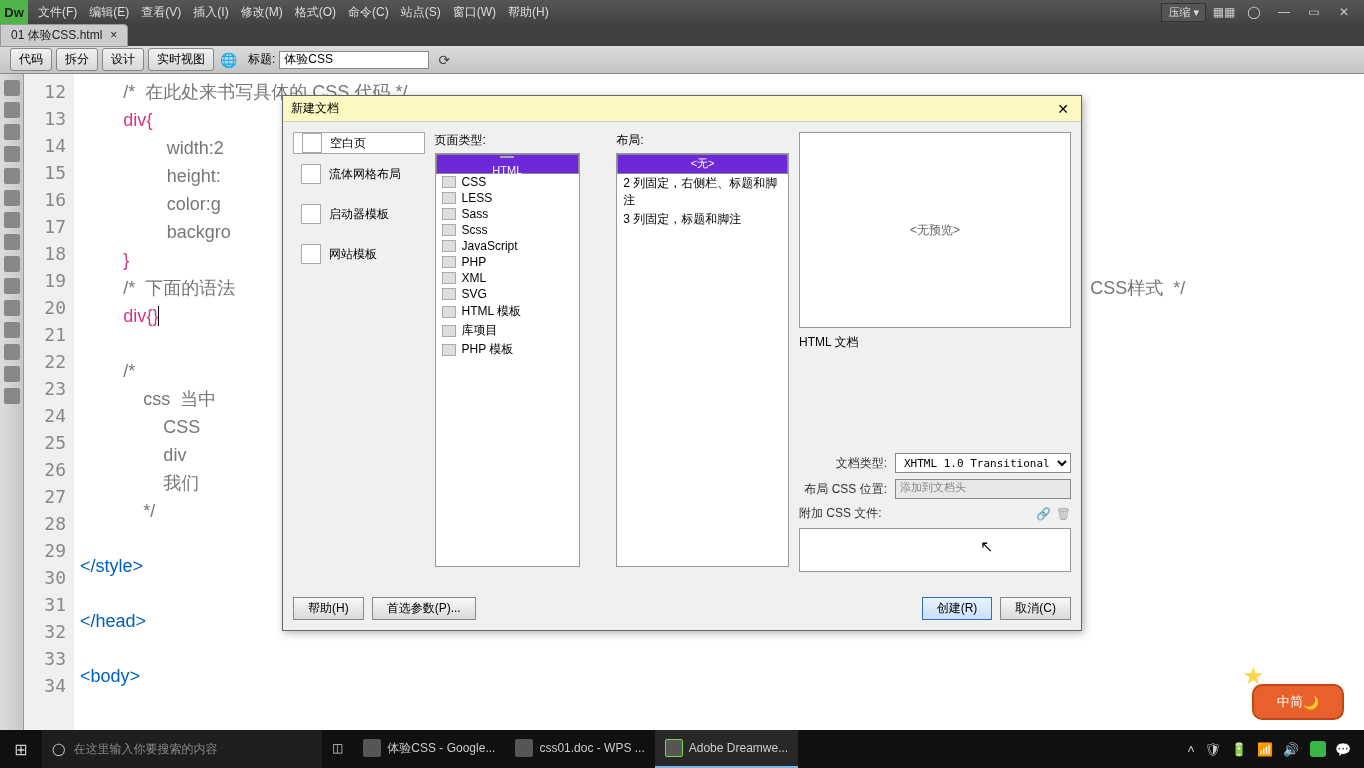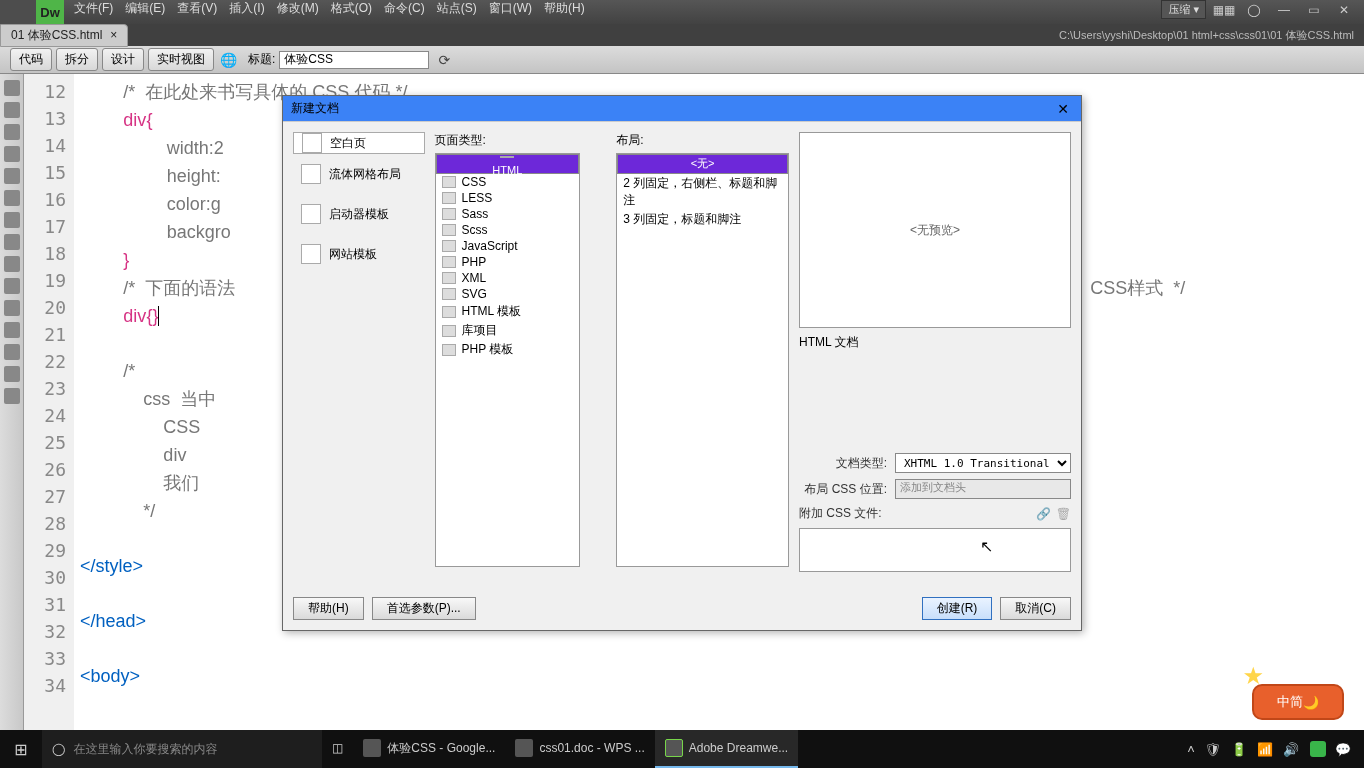--- a/index.html
+++ b/index.html
@@ -1,19 +1,19 @@
 <!DOCTYPE html>
 <html><head>
 <meta charset="utf-8">
 <style>
 * { margin: 0; padding: 0; box-sizing: border-box; font-family: "Microsoft YaHei", Arial, sans-serif; }
 body { width: 1364px; height: 768px; background: #4D4D4D; overflow: hidden; position: relative; }
 
 
-.menubar { height: 24px; background: linear-gradient(#565656, #424242); display: flex; align-items: flex-start; color: #ddd; font-size: 12px; margin-left: 36px; }
+.menubar { height: 24px; background: linear-gradient(#565656, #424242); display: flex; align-items: center; color: #ddd; font-size: 12px; }
 .logo { width: 28px; height: 24px; background: #4FB548; color: #222; font-weight: bold; display: flex; align-items: center; justify-content: center; font-size: 13px; }
 .menuitems { display: flex; gap: 12px; margin-left: 10px; flex: 1; }
 .menuitems span { cursor: default; }
 .winctrls { display: flex; align-items: center; gap: 6px; margin-right: 8px; }
 .winctrls .btn { width: 24px; height: 16px; display: flex; align-items: center; justify-content: center; font-size: 12px; color: #ccc; }
 .dropbtn { background: #555; border: 1px solid #333; padding: 1px 6px; font-size: 11px; color: #ddd; }
 
 
 .tabbar { height: 22px; background: #404040; display: flex; align-items: center; }
 .tab { background: #ccc; color: #222; font-size: 12px; padding: 2px 10px; display: flex; align-items: center; gap: 8px; border-top-right-radius: 4px; border: 1px solid #999; }
@@ -29,21 +29,21 @@
 
 .mainwrap { display: flex; height: calc(768px - 24px - 22px - 28px - 38px); background: white; }
 .lefticons { width: 24px; background: linear-gradient(90deg,#DCDCDC,#C8C8C8); border-right: 1px solid #999; display: flex; flex-direction: column; padding-top: 6px; gap: 6px; align-items: center; }
 .lefticons div { width: 16px; height: 16px; background: #888; border-radius: 2px; }
 .gutter { width: 50px; background: #F0F0F0; text-align: right; padding: 4px 8px 0 0; font: 18px Consolas, monospace; color: #888; line-height: 27px; }
 .code { flex: 1; padding: 4px 0 0 6px; font: 18px Consolas, monospace; color: #777; line-height: 27px; white-space: pre; overflow: hidden; }
 .kw-sel { color: #D63384; } .kw-tag { color: #0060C0; } .brace { color: #D63384; }
 
 
 .dialog { position: absolute; left: 282px; top: 95px; width: 800px; height: 536px; background: #F0F0F0; border: 1px solid #666; box-shadow: 2px 2px 8px rgba(0,0,0,0.3); }
-.dialog .title { height: 26px; background: #3b82f6; display: flex; align-items: center; font-size: 12px; padding: 0 8px; border-bottom: 1px solid #ccc; }
+.dialog .title { height: 26px; background: #fef9c3; display: flex; align-items: center; font-size: 12px; padding: 0 8px; border-bottom: 1px solid #ccc; }
 .dialog .close { margin-left: auto; font-size: 14px; cursor: pointer; padding: 0 4px; }
 .dialog .body { display: flex; padding: 10px; gap: 10px; height: 460px; }
 .col1 { width: 140px; }
 .col1 .cat { display: flex; align-items: center; gap: 8px; padding: 10px 8px; font-size: 12px; cursor: pointer; }
 .col1 .cat.sel { background: #fff; border: 1px solid #aaa; }
 .col1 .ic { width: 20px; height: 20px; border: 1px solid #aaa; background: #fff; }
 .col2, .col3 { width: 155px; }
 .col2 .hdr, .col3 .hdr { font-size: 12px; margin-bottom: 4px; }
 .listbox { border: 1px solid #999; background: #fff; height: 414px; overflow: auto; font-size: 12px; }
 .listbox .item { padding: 1px 6px; display: flex; align-items: center; gap: 6px; }
@@ -102,21 +102,20 @@
     <span class="btn">▭</span>
     <span class="btn">✕</span>
   </div>
 </div>
 
 <div class="tabbar">
   <div class="tab">
     <span>01 体验CSS.html</span>
     <span>×</span>
   </div>
-  <div class="filepath">C:\Users\yyshi\Desktop\01 html+css\css01\01 体验CSS.html</div>
 </div>
 
 <div class="toolbar">
   <button class="tbtn">代码</button>
   <button class="tbtn">拆分</button>
   <button class="tbtn">设计</button>
   <button class="tbtn">实时视图</button>
   <span class="ticon">🌐</span>
   <span class="tlabel">标题:</span>
   <input class="tinput" value="体验CSS" style="">

